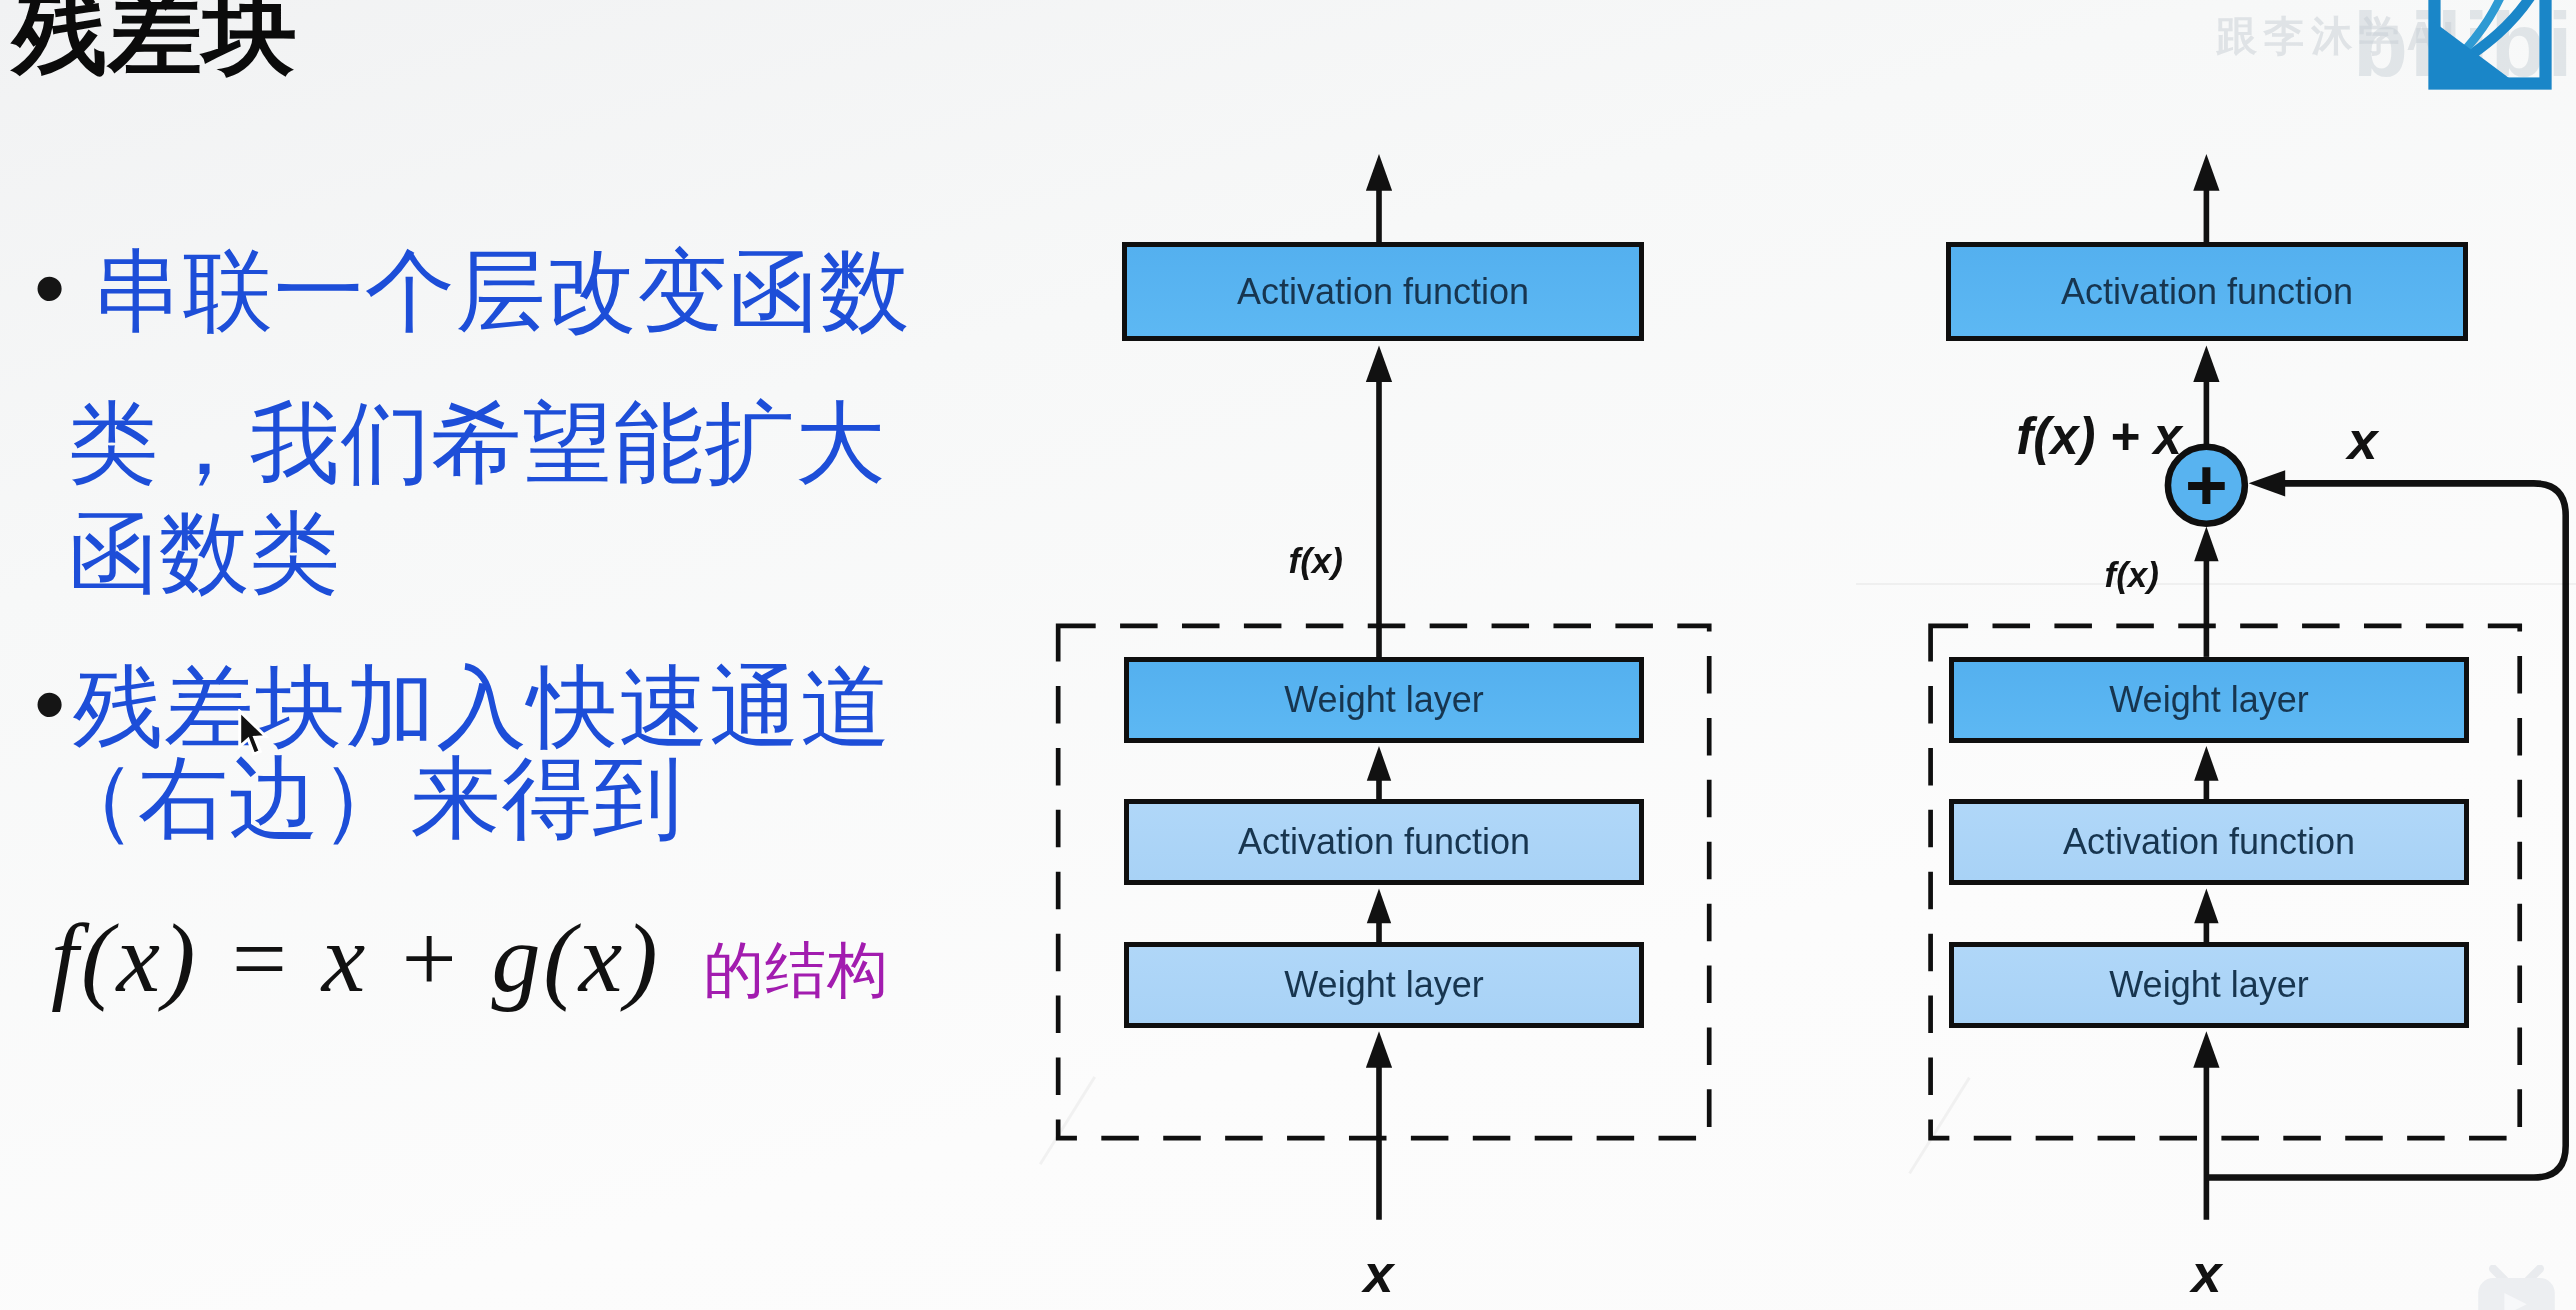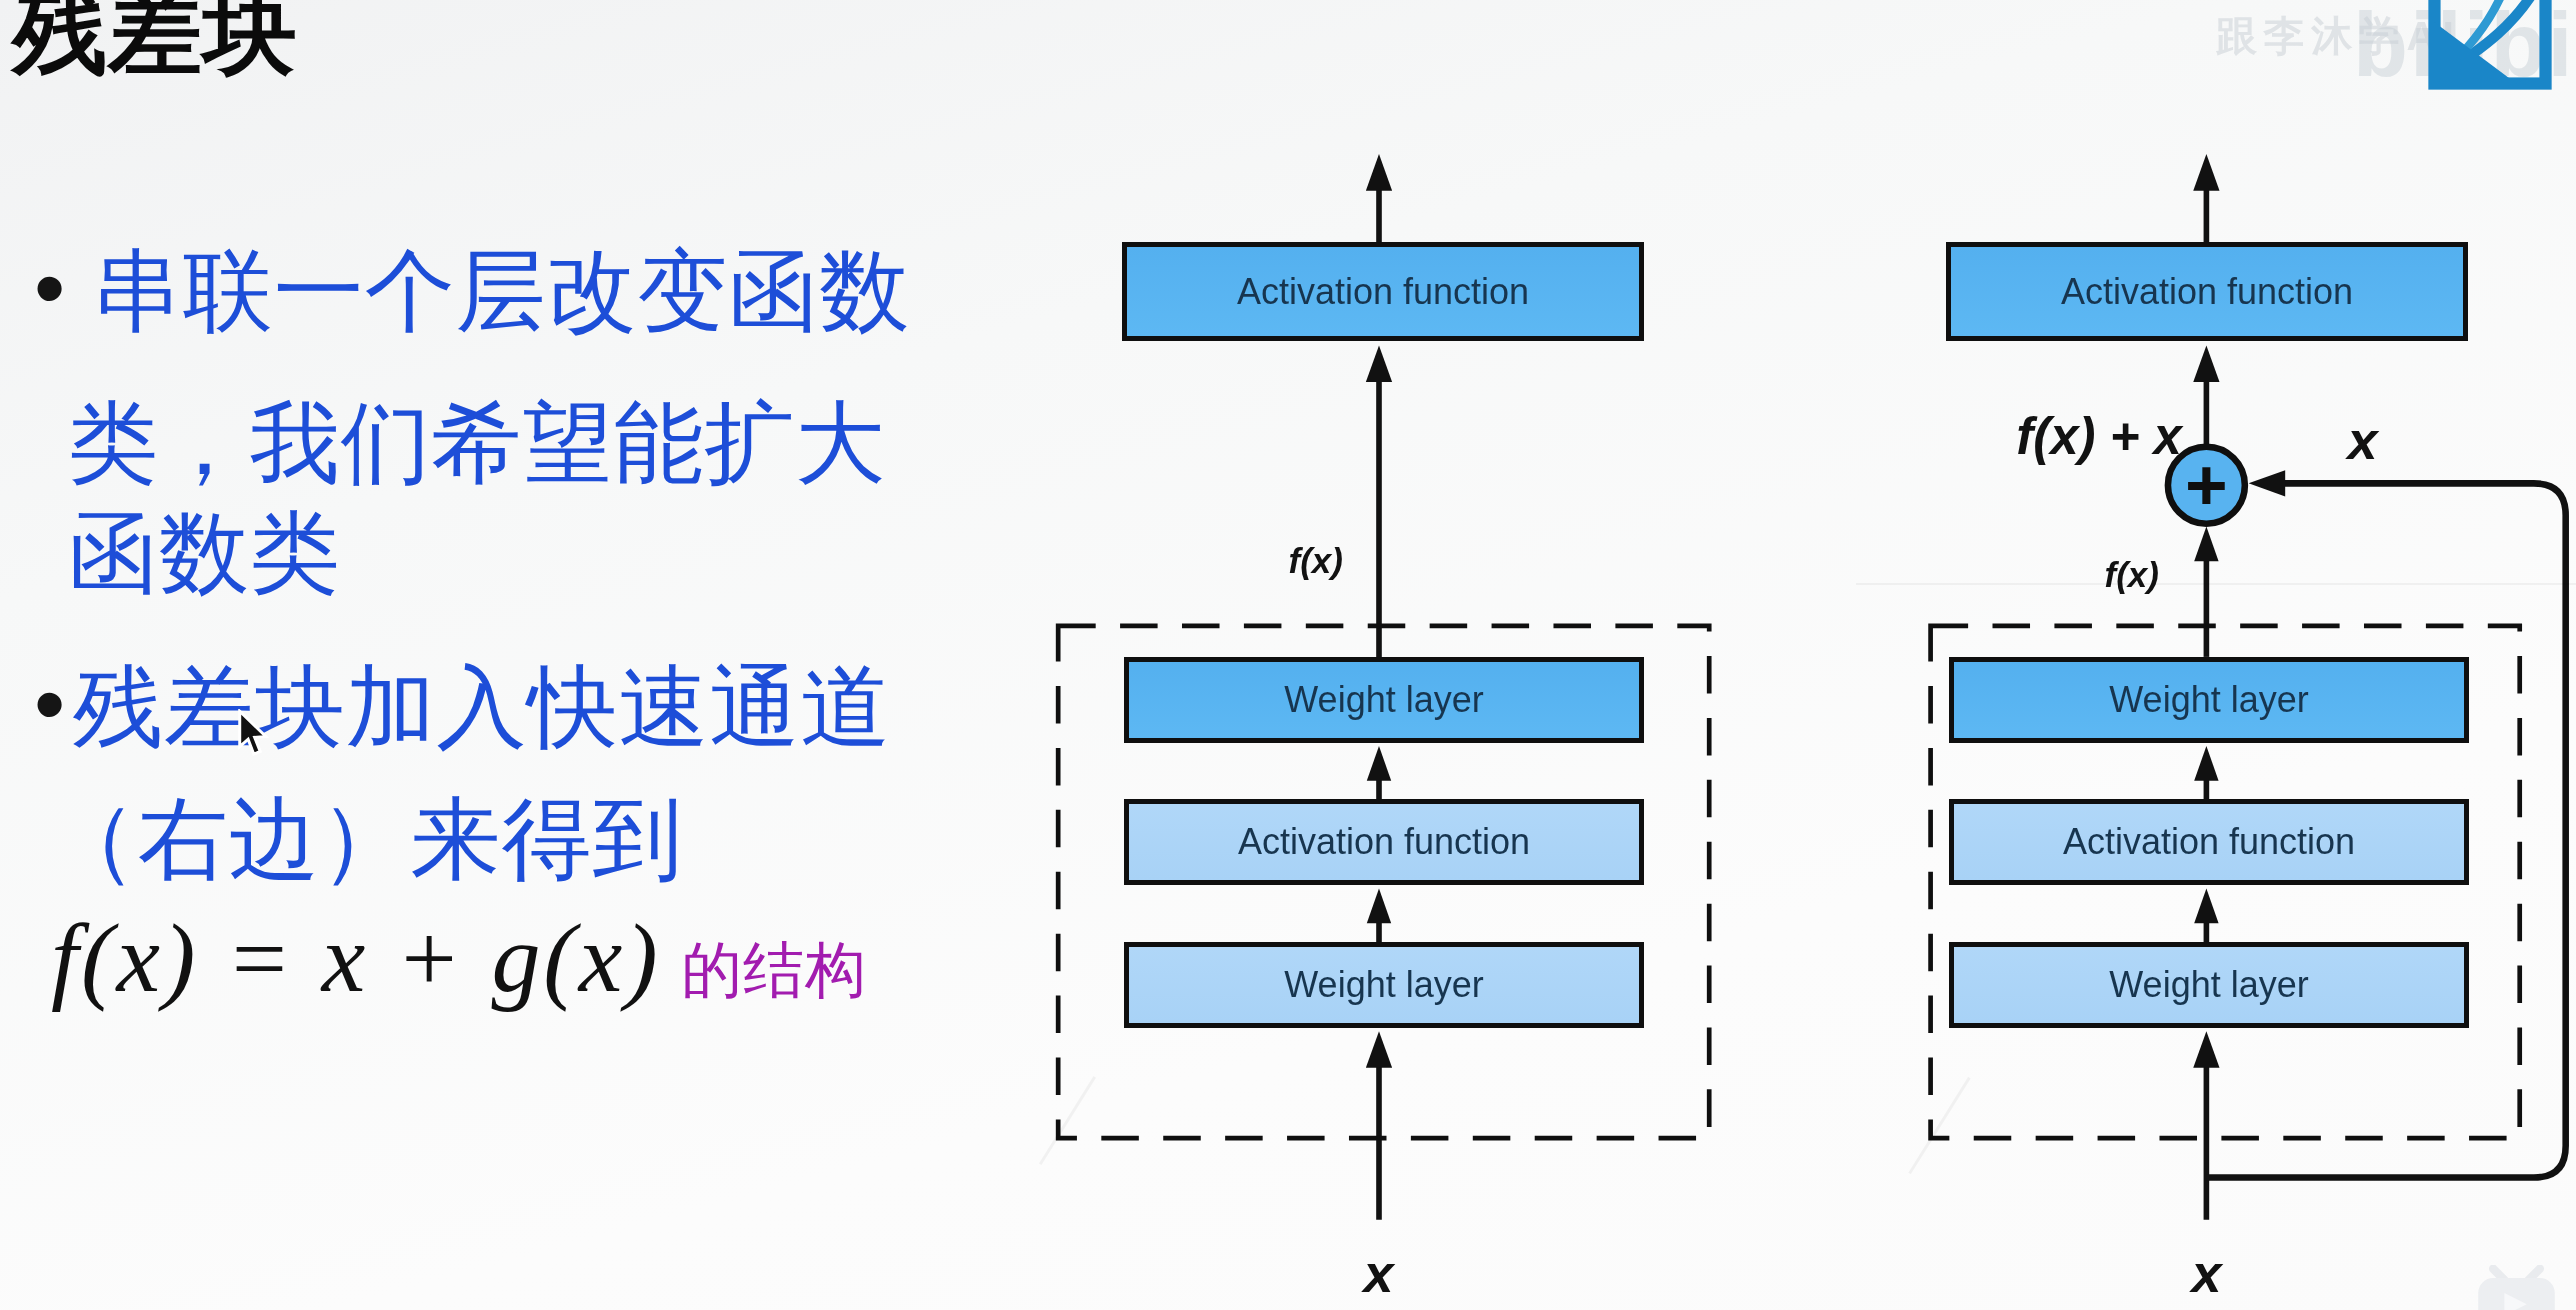--- a/index.html
+++ b/index.html
@@ -13,21 +13,21 @@
 
   
   #title{
     left:13px;top:-19px;font-size:94px;font-weight:700;color:#0b0b0b;
     letter-spacing:0.9px;line-height:1.08;
   }
 
   
   .marker{font-size:89px;color:#151515;line-height:113px;}
   .bline{font-size:90px;color:#1d4ed8;line-height:1.0;white-space:nowrap;letter-spacing:0.9px;}
-  #mathline{display:flex;align-items:baseline;white-space:nowrap;}
+  #mathline{display:flex;align-items:baseline;white-space:nowrap;gap:22px;}
   #math-formula{
     font-family:"Liberation Serif","DejaVu Serif",serif;font-style:italic;
     font-size:98px;color:#111;letter-spacing:2.8px;
   }
   #math-suffix{font-size:61px;color:#a21caf;margin-left:20.6px;letter-spacing:0.9px;}
 
   
   .dbox{
     box-sizing:border-box;border:5.6px solid #0f0f0f;
     display:flex;align-items:center;justify-content:center;
@@ -60,21 +60,21 @@
 
 <div class="abs" id="title">残差块</div>
 
 <div class="abs marker" style="left:34px;top:231px;">•</div>
 <div class="abs bline" style="left:92px;top:246px;">串联一个层改变函数</div>
 <div class="abs bline" style="left:68px;top:398px;">类，我们希望能扩大</div>
 <div class="abs bline" style="left:68px;top:508px;">函数类</div>
 
 <div class="abs marker" style="left:34px;top:647px;">•</div>
 <div class="abs bline" style="left:73px;top:662px;">残差块加入快速通道</div>
-<div class="abs bline" style="left:47px;top:794px;">（右边）来得到</div>
+<div class="abs bline" style="left:47px;top:754px;font-family:Liberation Serif, serif;">（右边）来得到</div>
 <div class="abs" id="mathline" style="left:51px;top:902px;">
   <span id="math-formula">f(x) = x + g(x)</span>
   <span id="math-suffix">的结构</span>
 </div>
 
 <svg class="abs" width="2576" height="1311" viewBox="0 0 2746 1397" style="left:0;top:0;">
   <g stroke="#111" stroke-width="6" fill="none">
 
     <line x1="1470" y1="196" x2="1470" y2="258"></line>
     <line x1="1470" y1="400" x2="1470" y2="700"></line>

